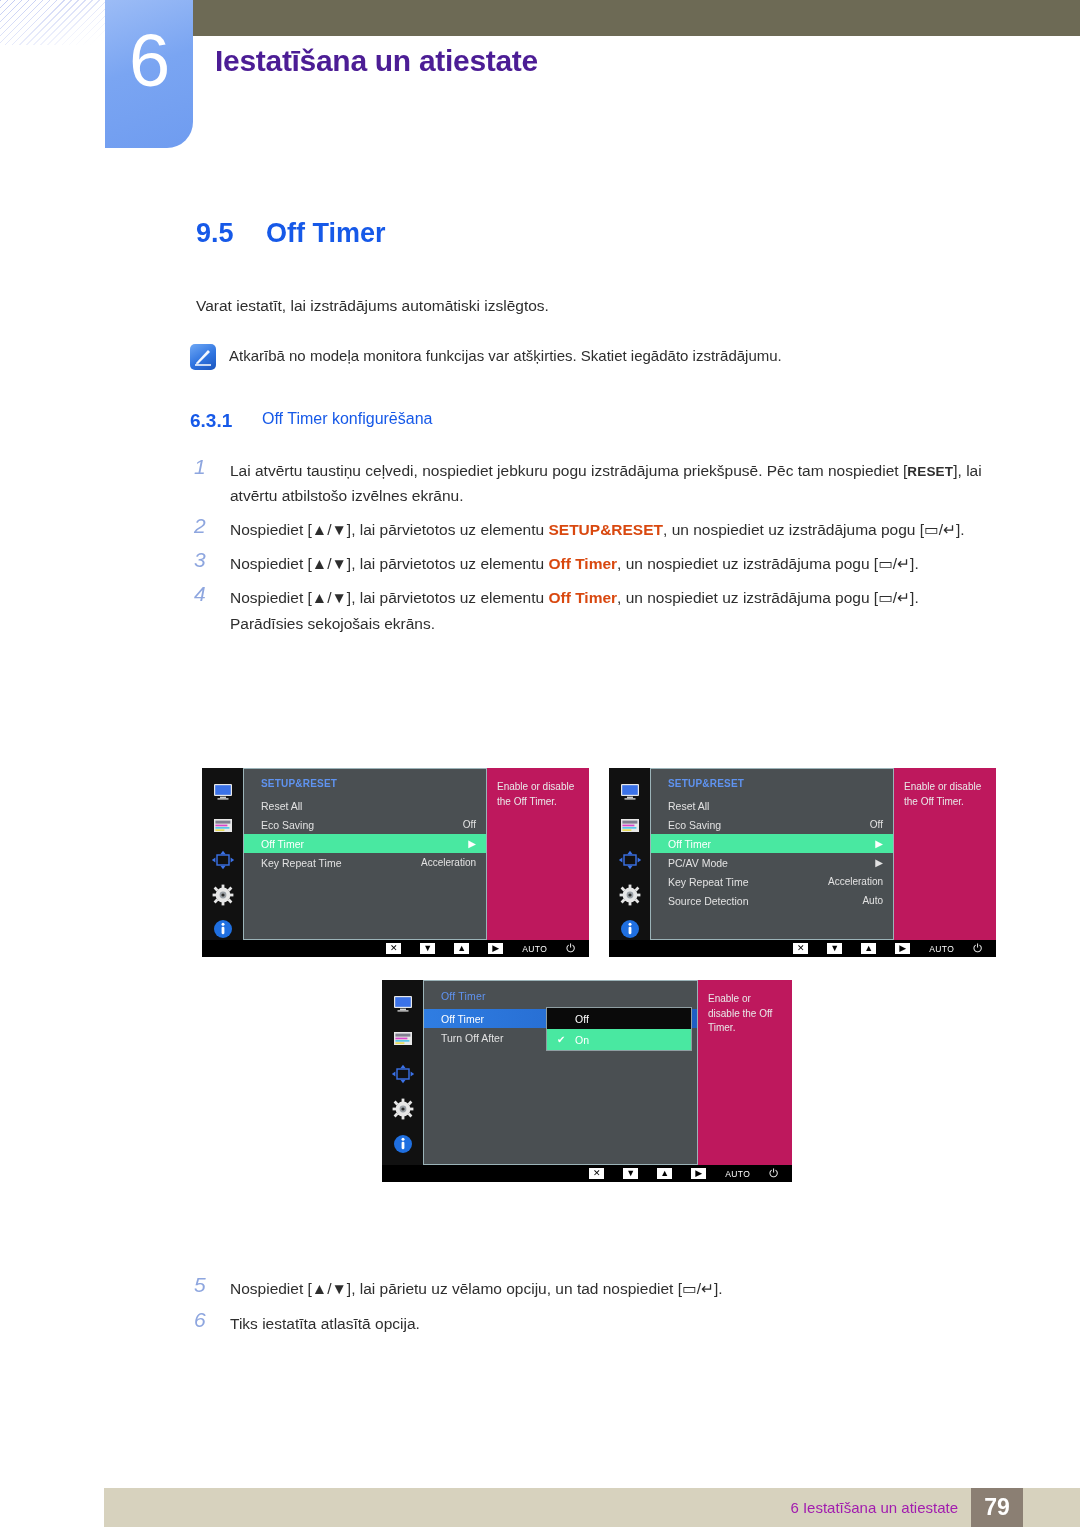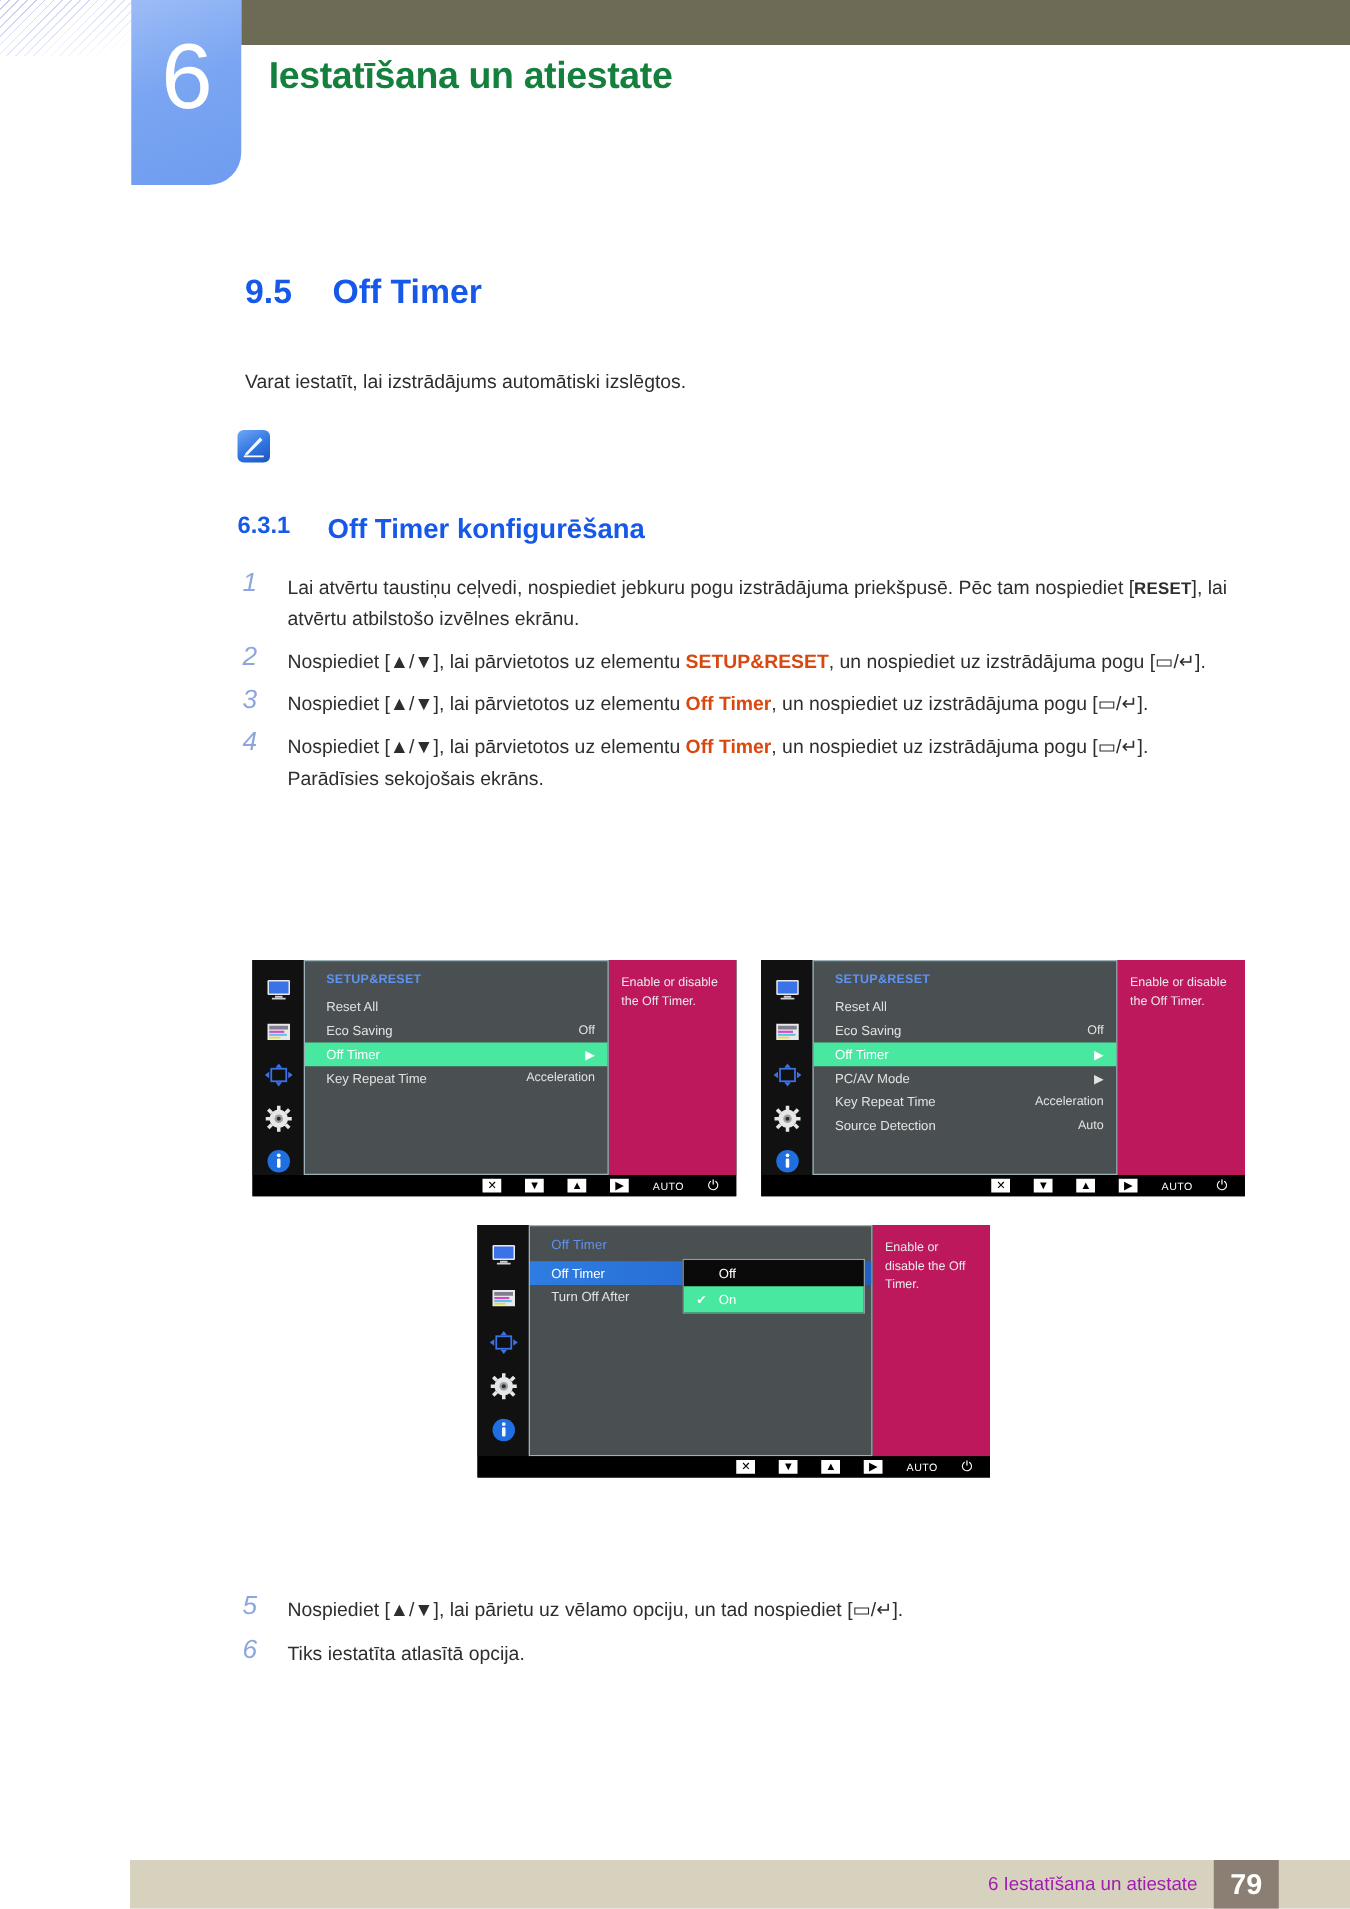--- a/index.html
+++ b/index.html
@@ -29,21 +29,21 @@
     background: linear-gradient(160deg, #9cbcf6 0%, #7aa5f2 45%, #6f9cf0 100%);
     border-bottom-right-radius: 26px;
     display: flex; align-items: flex-start; justify-content: center;
   }
   .chapter-num {
     color: #ffffff; font-size: 74px; font-weight: 400; line-height: 1;
     margin-top: 24px; letter-spacing: -1px;
   }
   .chapter-title {
     position: absolute; left: 215px; top: 44px;
-    font-size: 30px; font-weight: bold; color: #15803d;
+    font-size: 30px; font-weight: bold; color: #4c1d95;
     letter-spacing: -0.3px;
   }
 
   
   .sec-num {
     position: absolute; left: 196px; top: 218px;
     font-size: 27px; font-weight: bold; color: #1659e8;
   }
   .sec-title {
     position: absolute; left: 266px; top: 218px;
@@ -60,21 +60,21 @@
     width: 26px; height: 26px; border-radius: 5px; flex: 0 0 auto;
     background: linear-gradient(150deg, #6fa8f5 0%, #2f74e0 55%, #1b55bd 100%);
     position: relative; overflow: hidden;
   }
   .note-icon svg { position: absolute; left: 3px; top: 3px; }
   .note-text { font-size: 15px; color: #2e2e2e; padding-top: 3px; }
 
   .sub-num { position: absolute; left: 190px; top: 410px;
              font-size: 19px; font-weight: bold; color: #1659e8; }
   .sub-title { position: absolute; left: 262px; top: 410px;
-               font-size: 22px; font-weight: bold; color: #1659e8; }
+               font-size: 16px; font-weight: normal; color: #1659e8; }
 
   .steps { position: absolute; left: 190px; top: 458px; width: 810px; }
   .step { position: relative; padding-left: 40px; margin-bottom: 9px; }
   .step-no {
     position: absolute; left: 4px; top: -3px;
     font-size: 21px; color: #8ea6df; font-style: italic; font-weight: 400;
   }
   .step-txt { font-size: 15.5px; color: #2e2e2e; line-height: 1.62; }
   .em-orange { color: #d9480f; font-weight: bold; }
   .em-menu { font-weight: bold; font-size: 13.5px; letter-spacing: .2px; }
@@ -186,20 +186,21 @@
   <div class="intro">Varat iestatīt, lai izstrādājums automātiski izslēgtos.</div>
 
   <div class="note-row">
     <div class="note-icon">
       <svg width="20" height="20" viewBox="0 0 20 20">
         <path d="M3 16 L15 3 L17 5 L5 17 Z" fill="#ffffff" opacity="0.95"></path>
         <path d="M3 16 L5 17 L3.4 17.6 Z" fill="#ffffff"></path>
         <path d="M2 18 L18 18" stroke="#ffffff" stroke-width="1.4" fill="none"></path>
       </svg>
     </div>
+    <div class="note-text">Atkarībā no modeļa monitora funkcijas var atšķirties. Skatiet iegādāto izstrādājumu.</div>
   </div>
 
   <div class="sub-num">6.3.1</div>
   <div class="sub-title">Off Timer konfigurēšana</div>
 
   <div class="steps">
       <div class="step">
         <span class="step-no">1</span>
         <div class="step-txt"><span>Lai atvērtu taustiņu ceļvedi, nospiediet jebkuru pogu izstrādājuma priekšpusē. Pēc tam nospiediet [</span><span class="em-menu">RESET</span><span>], lai atvērtu atbilstošo izvēlnes ekrānu.</span></div>
       </div>

